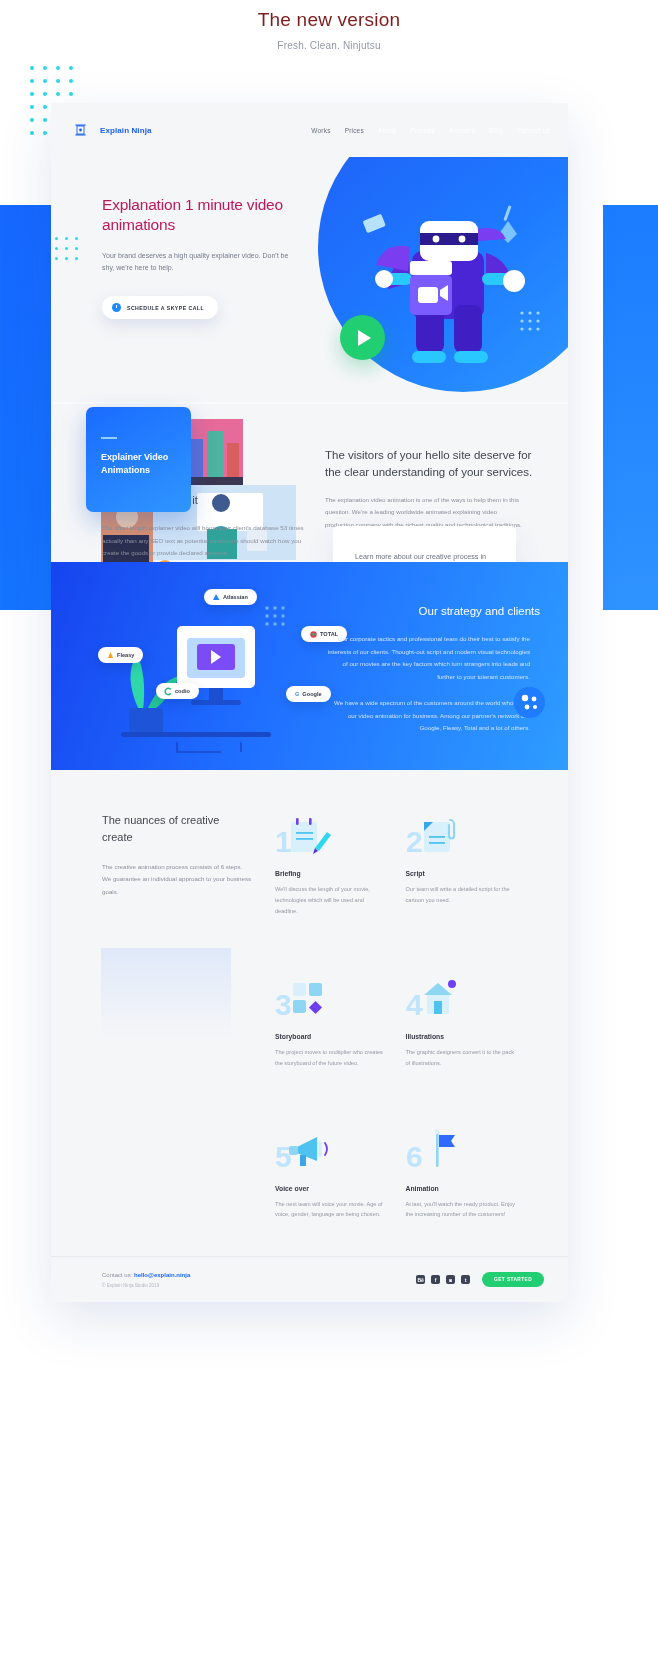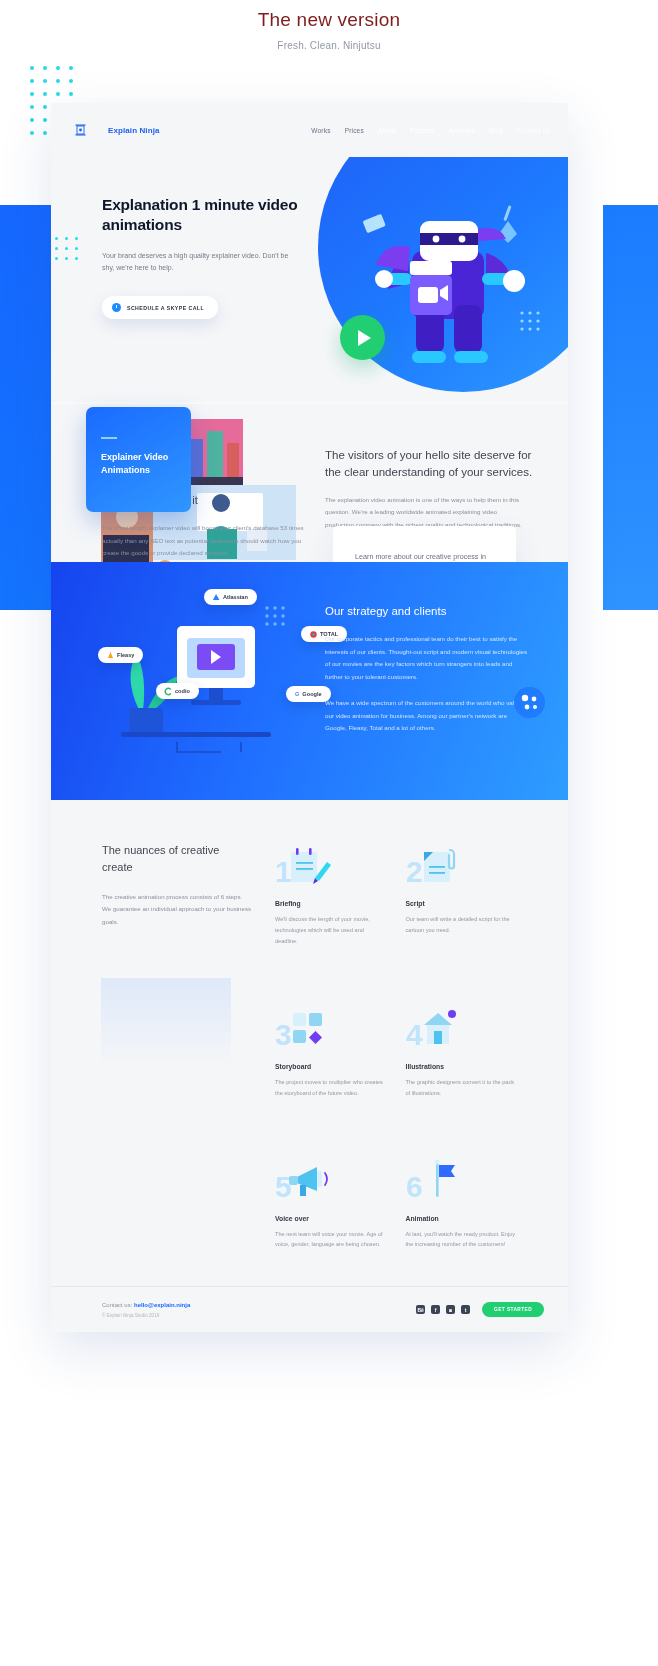--- a/index.html
+++ b/index.html
@@ -44,41 +44,41 @@
     background:#f5f6f8;
     box-shadow:0 18px 50px rgba(25,60,140,.13);
   }
 
   
   .site-header {
     position:relative; z-index:5;
     height:54px; display:flex; align-items:center;
     padding:0 18px 0 24px;
   }
-  .brand { display:flex; align-items:center; gap:22px; }
+  .brand { display:flex; align-items:center; gap:14px; }
   .brand-mark { width:11px; height:12px; }
   .brand-name { font-size:8px; font-weight:700; color:#1a5ff0; letter-spacing:.1px; }
   .nav { margin-left:auto; display:flex; align-items:center; gap:14px; }
   .nav a { font-size:6.5px; color:#6a7080; text-decoration:none; letter-spacing:.2px; white-space:nowrap; }
   .nav a.on-blue { color:#ffffff; }
 
   
   .hero { position:relative; height:255px; overflow:hidden; }
   .hero-blob {
     position:absolute; right:-40px; top:-55px; width:290px; height:290px;
     border-radius:50%;
     background:linear-gradient(140deg,#1f5ff7 0%,#1e7bff 55%,#2f9bff 100%);
   }
   .hero-blob-sq {
     position:absolute; right:0; top:0; width:180px; height:100px;
     background:linear-gradient(140deg,#1f5ff7 0%,#2e8cff 100%);
   }
   .hero-copy { position:absolute; left:51px; top:38px; width:210px; z-index:3; }
   .hero-h1 {
-    font-size:15.5px; line-height:1.28; font-weight:700; color:#0f172a; letter-spacing:-.2px;
+    font-size:15.5px; line-height:1.28; font-weight:400; color:#be185d; letter-spacing:-.2px;
   }
   .hero-p {
     margin-top:15px; font-size:7px; line-height:1.75; color:#757b88; width:190px;
   }
   .hero-btn {
     margin-top:22px; display:inline-flex; align-items:center; gap:6px;
     background:#fff; border-radius:20px; padding:7px 14px 7px 10px;
     box-shadow:0 6px 16px rgba(30,70,160,.13);
   }
   .hero-btn .sk { width:9px; height:9px; border-radius:50%; background:#1a8cff; position:relative; }
@@ -131,23 +131,24 @@
     box-shadow:0 10px 30px rgba(40,70,140,.08);
   }
   .blog-card p { font-size:7.2px; line-height:1.85; color:#6c7280; }
   .blog-card a { color:#1a6aff; font-weight:700; text-decoration:none; }
   .blog-card .meta { margin-top:14px; font-size:4.8px; font-weight:700; color:#21cf72; letter-spacing:.5px; }
   .blog-glow { position:absolute; left:270px; top:63px; width:230px; height:110px;
     background:radial-gradient(ellipse at center,rgba(160,200,255,.35),rgba(245,246,248,0) 72%); }
 
   
   .sec4 {
-    position:relative; height:238px;
+    position:relative; height:208px;
     background:linear-gradient(110deg,#1644ef 0%,#1f6dff 42%,#2e9dff 100%);
     overflow:hidden;
+    text-align:right;
   }
   .s4-right { position:absolute; left:274px; top:43px; width:215px; }
   .s4-right h2 { color:#fff; font-size:11.5px; font-weight:400; }
   .s4-right p { margin-top:16px; font-size:6.2px; line-height:2.05; color:#cfe3ff; width:205px; }
   .s4-right p.second { margin-top:13px; }
   .s4-illu { position:absolute; left:40px; top:30px; width:215px; height:175px; }
 
   .chip {
     position:absolute; background:#fff; border-radius:13px; height:16px;
     display:flex; align-items:center; gap:3px; padding:0 9px;

